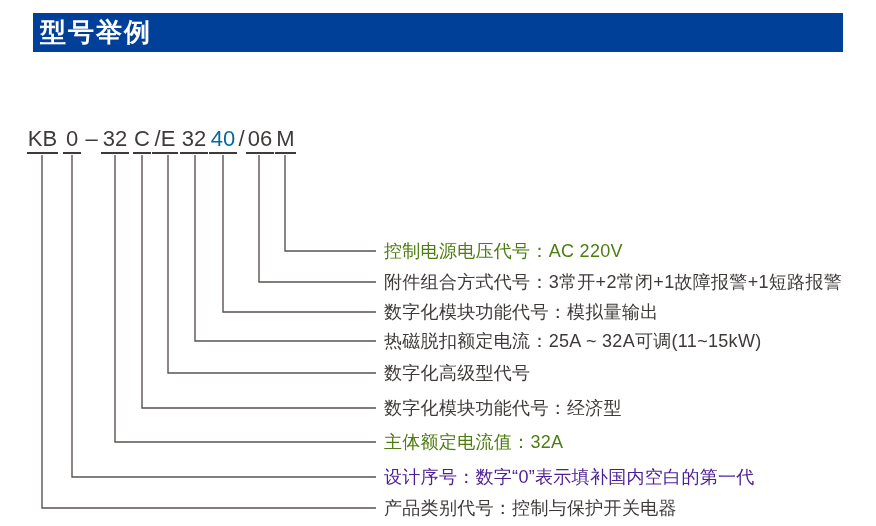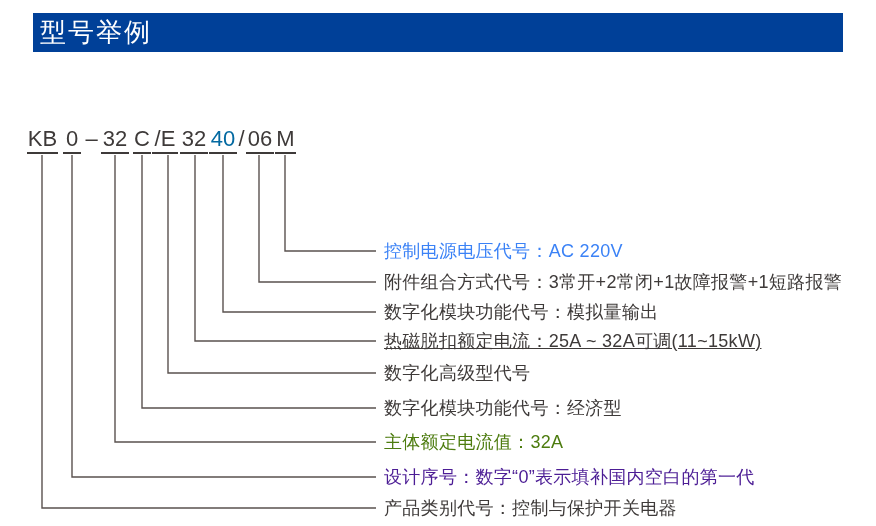--- a/index.html
+++ b/index.html
@@ -20,21 +20,21 @@
   .banner {
     position: absolute;
     left: 33px;
     top: 13px;
     width: 810px;
     height: 39px;
     line-height: 39px;
     padding-left: 7px;
     box-sizing: border-box;
     font-size: 26px;
-    font-weight: normal;
+    font-weight: bold;
     letter-spacing: 2px;
   }
   .model-title {
     position: absolute;
     left: 27px;
     top: 68px;
     font-size: 28px;
     letter-spacing: 0.5px;
     white-space: nowrap;
   }
@@ -96,24 +96,24 @@
         <div class="code-seg underlined" style="left: 101px; width: 28px; color: rgb(62, 58, 57); border-color: rgb(62, 58, 57);">32</div>
         <div class="code-seg underlined" style="left: 133px; width: 18px; color: rgb(62, 58, 57); border-color: rgb(62, 58, 57);">C</div>
         <div class="code-seg underlined" style="left: 152px; width: 26px; color: rgb(62, 58, 57); border-color: rgb(62, 58, 57);">/E</div>
         <div class="code-seg underlined" style="left: 180px; width: 28px; color: rgb(62, 58, 57); border-color: rgb(62, 58, 57);">32</div>
         <div class="code-seg underlined" style="left: 209px; width: 28px; color: #0369a1; border-color: rgb(62, 58, 57);">40</div>
         <div class="code-seg" style="left: 237px; width: 9px; color: rgb(62, 58, 57); border-color: rgb(62, 58, 57);">/</div>
         <div class="code-seg underlined" style="left: 246px; width: 28px; color: rgb(62, 58, 57); border-color: rgb(62, 58, 57);">06</div>
         <div class="code-seg underlined" style="left: 275px; width: 21px; color: rgb(62, 58, 57); border-color: rgb(62, 58, 57);">M</div>
       </div>
     <div>
-        <div class="diagram-label" style="left: 384px; top: 239px; color: #3b82f6;">控制电源电压代号：AC 220V</div>
+        <div class="diagram-label" style="left: 384px; top: 239px; color: #4d7c0f;">控制电源电压代号：AC 220V</div>
         <div class="diagram-label" style="left: 384px; top: 270px; color: rgb(62, 58, 57);">附件组合方式代号：3常开+2常闭+1故障报警+1短路报警</div>
         <div class="diagram-label" style="left: 384px; top: 300px; color: rgb(62, 58, 57);">数字化模块功能代号：模拟量输出</div>
-        <div class="diagram-label" style="left: 384px; top: 329px; color: rgb(62, 58, 57); text-decoration: underline;">热磁脱扣额定电流：25A ~ 32A可调(11~15kW)</div>
+        <div class="diagram-label" style="left: 384px; top: 329px; color: rgb(62, 58, 57);">热磁脱扣额定电流：25A ~ 32A可调(11~15kW)</div>
         <div class="diagram-label" style="left: 384px; top: 361px; color: rgb(62, 58, 57);">数字化高级型代号</div>
         <div class="diagram-label" style="left: 384px; top: 396px; color: rgb(62, 58, 57);">数字化模块功能代号：经济型</div>
         <div class="diagram-label" style="left: 384px; top: 430px; color: #4d7c0f;">主体额定电流值：32A</div>
         <div class="diagram-label" style="left: 384px; top: 465px; color: #4c1d95;">设计序号：数字“0”表示填补国内空白的第一代</div>
         <div class="diagram-label" style="left: 384px; top: 496px; color: rgb(62, 58, 57); text-align: center;">产品类别代号：控制与保护开关电器</div>
       </div>
   </div>
 
 </div>
 

